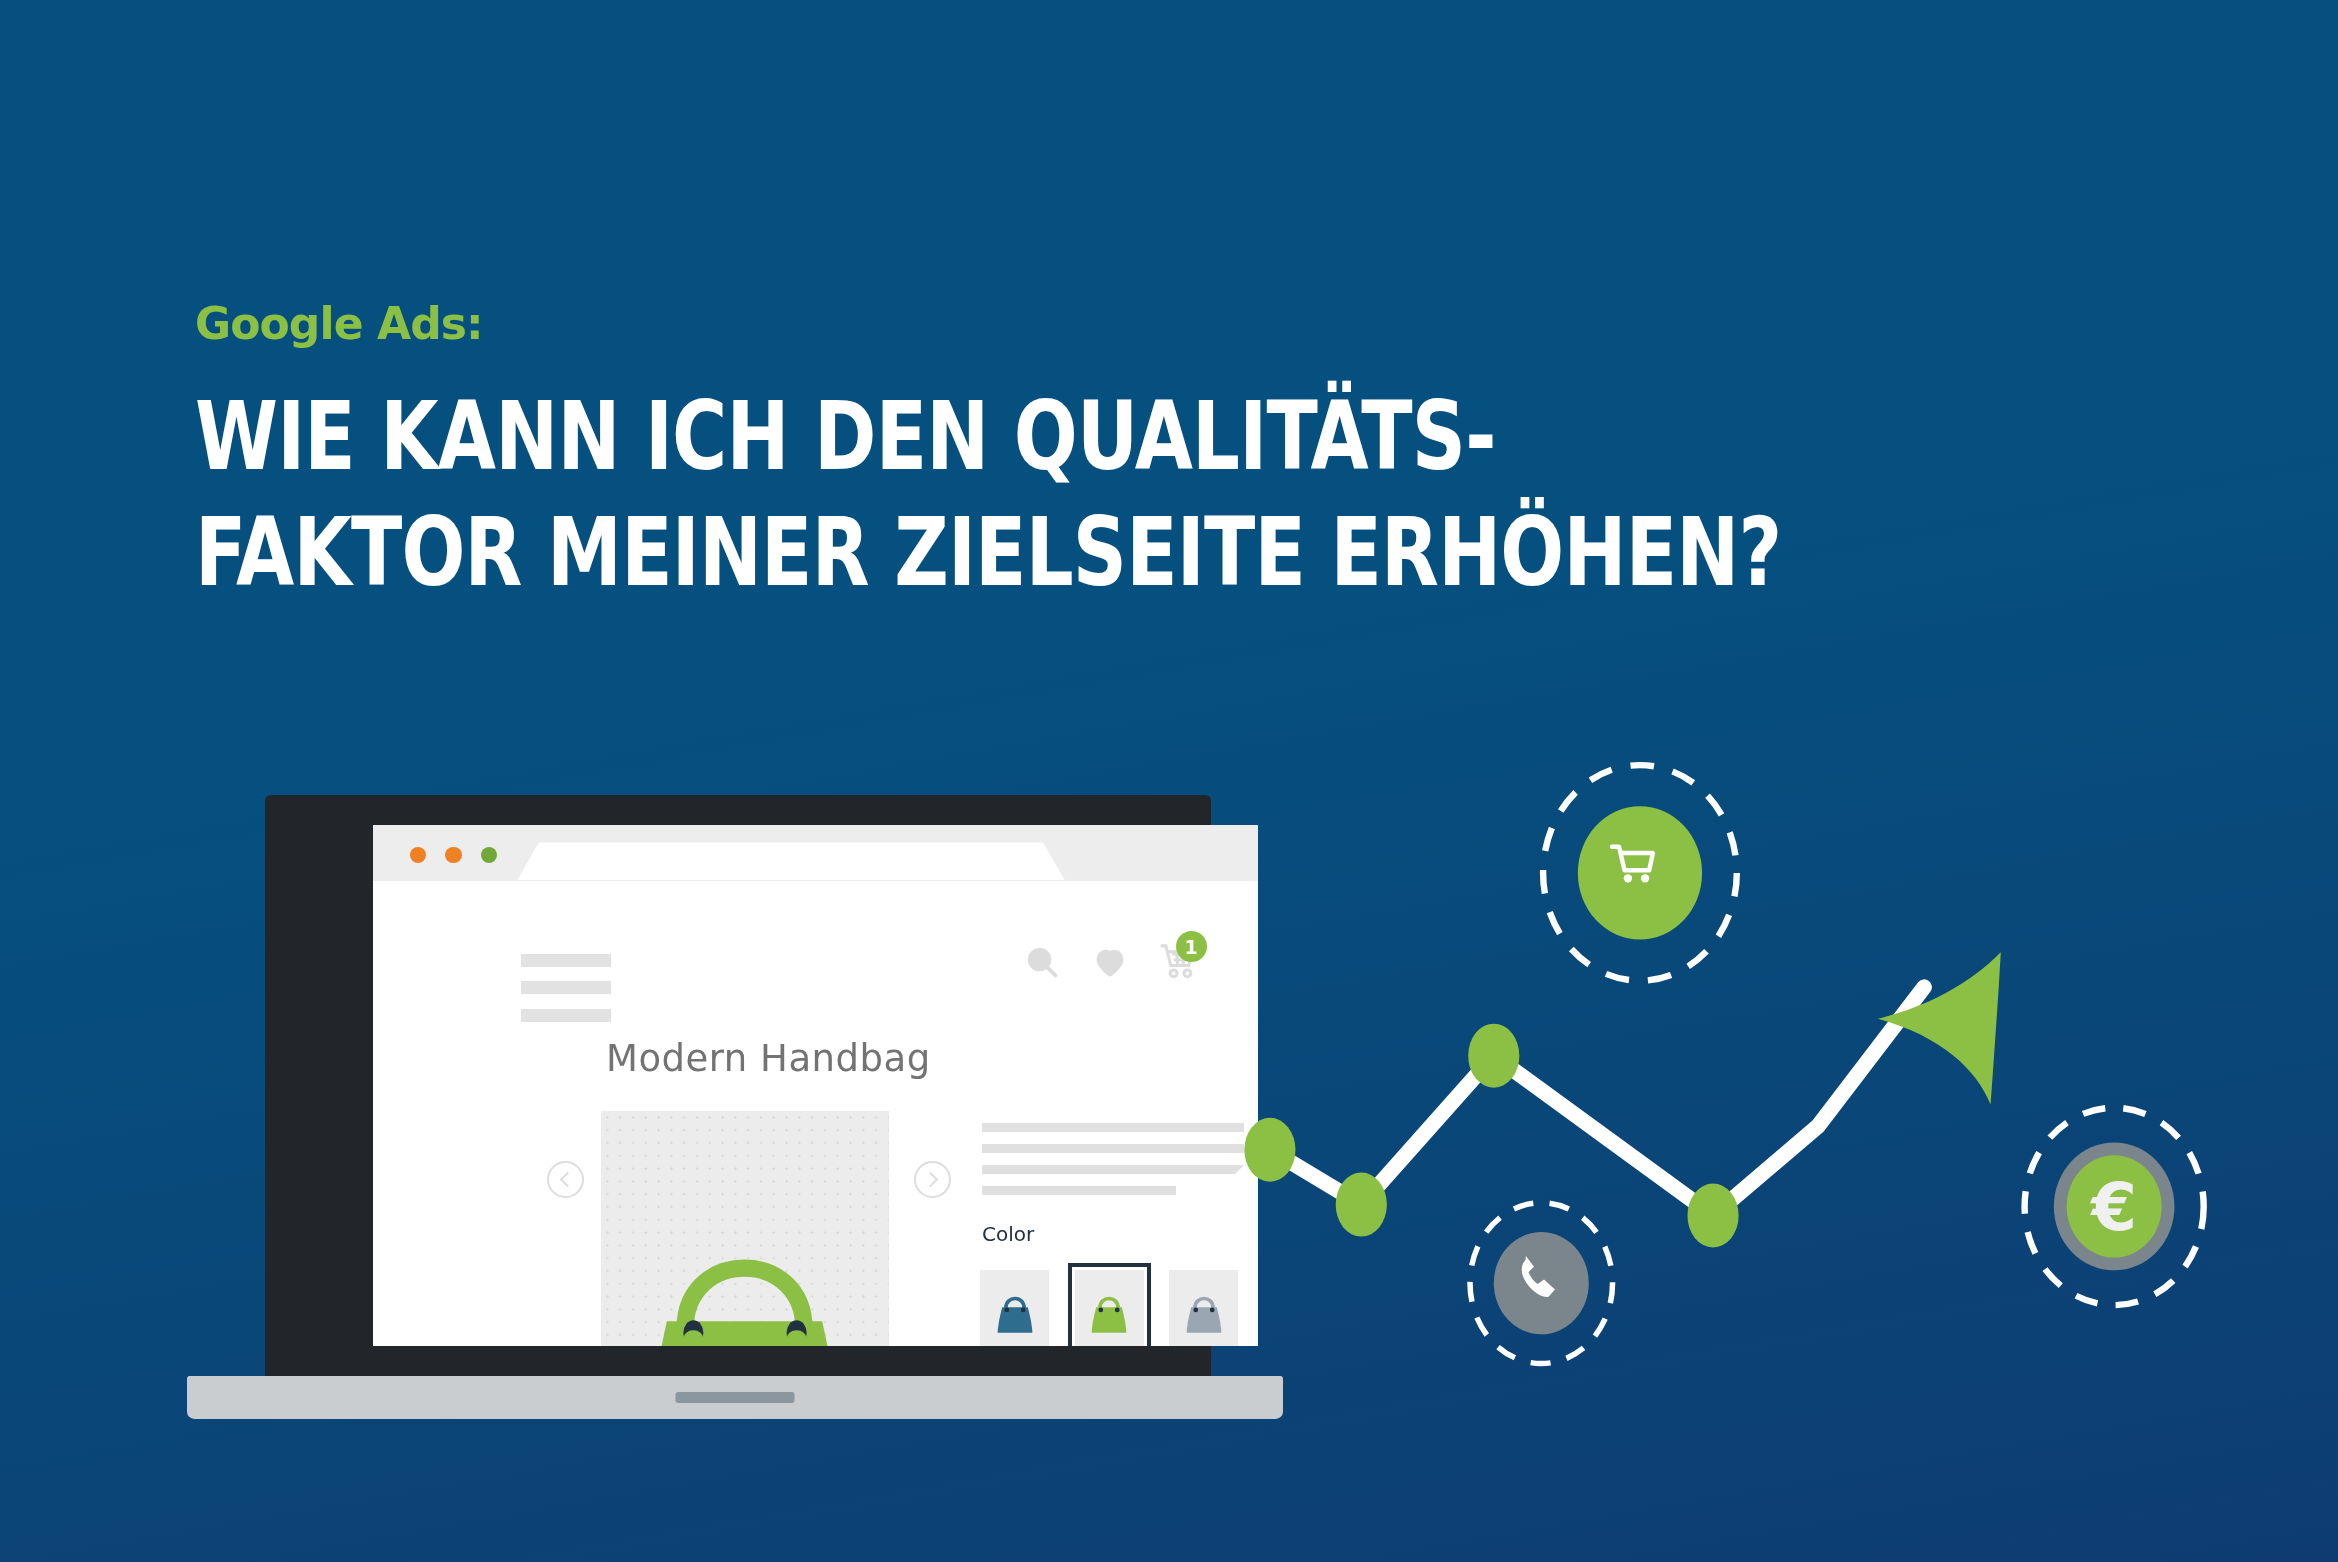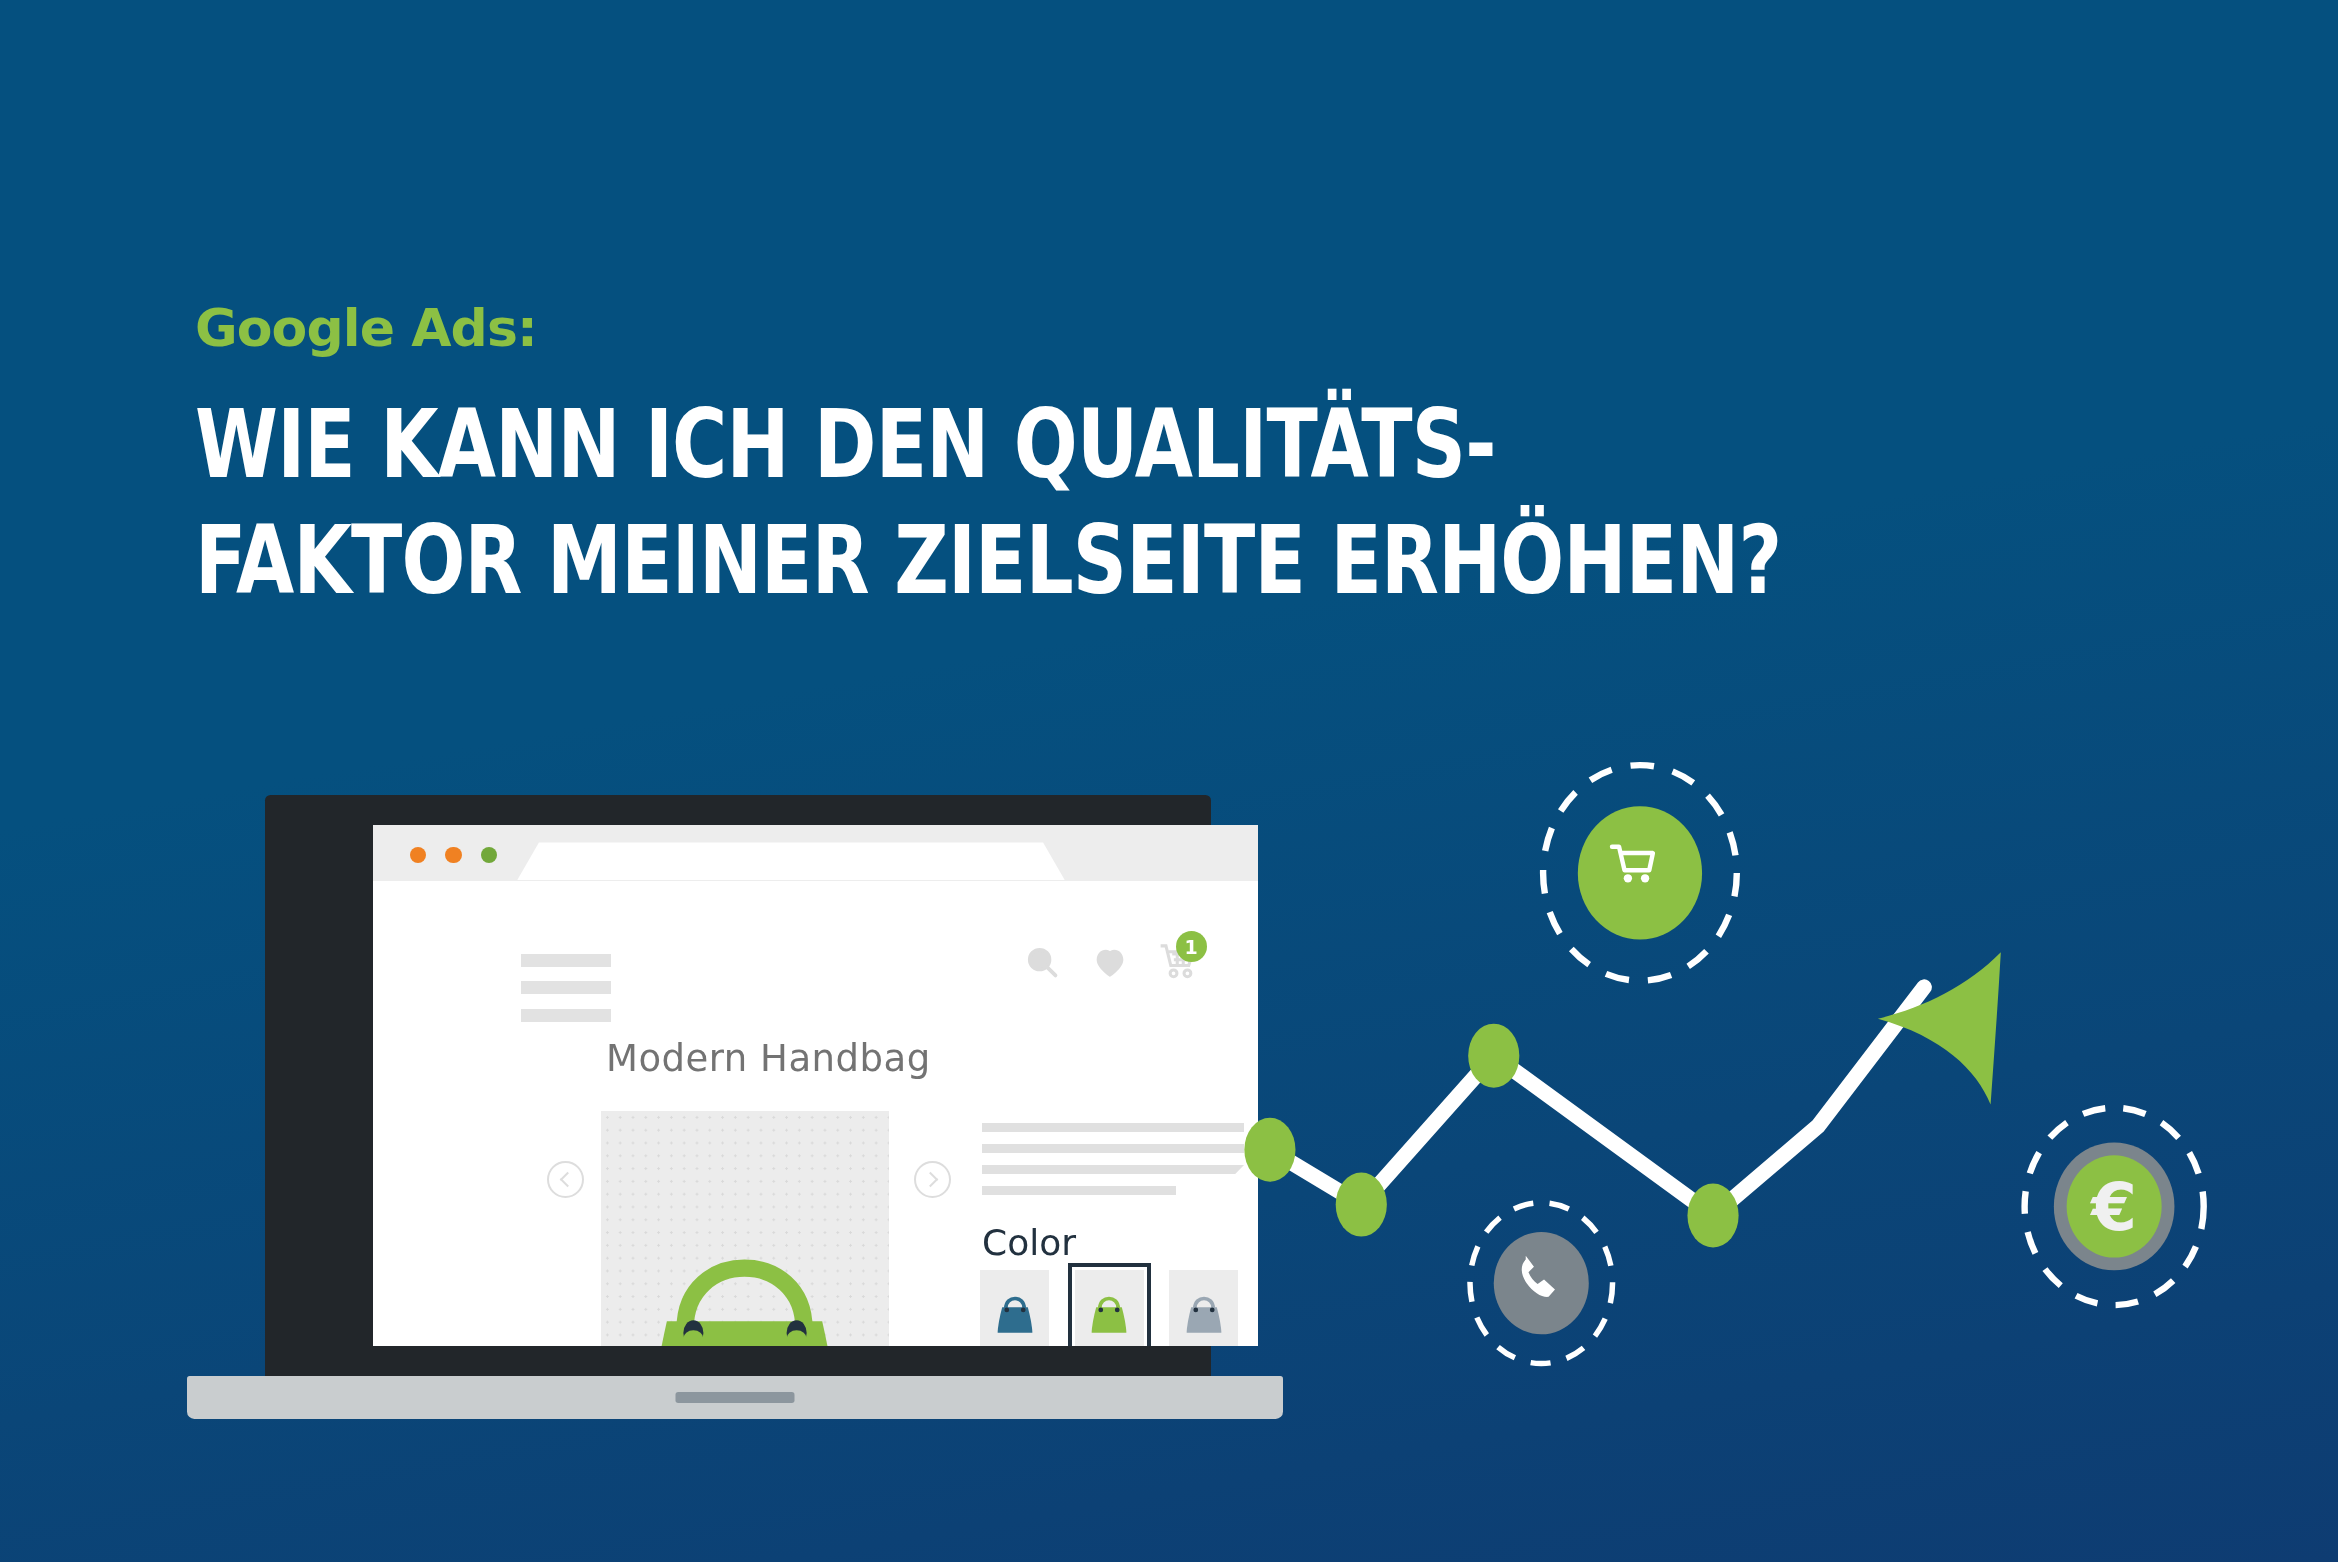--- a/index.html
+++ b/index.html
@@ -8,21 +8,21 @@
     font-family: "Liberation Sans", sans-serif;
     background: linear-gradient(170deg, #05507f 0%, #05507f 42%, #0a4678 72%, #0e3c72 100%);
     position:relative;
   }
 
   
   #headline { position:absolute; left:195px; top:302px; width:1937px; }
   .kicker {
     font-family:"DejaVu Sans", sans-serif;
     font-weight:700;
-    font-size:52px;
+    font-size:44px;
     letter-spacing:-0.9px;
     color:#8cc044;
     line-height:1.0;
     margin-bottom:33px;
   }
   .title-line {
     font-family:"DejaVu Sans Condensed","Liberation Sans Narrow","Liberation Sans", sans-serif;
     font-weight:700;
     font-size:95px;
     line-height:1.22;
@@ -100,21 +100,21 @@
   .chev.l { transform: rotate(-135deg); margin-left:3.7px; }
   .chev.r { transform: rotate(45deg); margin-right:3.7px; }
 
   
   .desc { position:absolute; left:609px; top:298px; width:262px; }
   .desc span { display:block; height:9.1px; background:#e0e0e0; margin-bottom:12px; }
   .desc span:nth-child(4) { width:74%; }
 
   .color-label {
     position:absolute; left:609px; top:397px;
-    font-family:"DejaVu Sans", sans-serif; font-size:36px; color:#22313f;
+    font-family:"DejaVu Sans", sans-serif; font-size:20px; color:#22313f;
   }
   .swatches { position:absolute; left:607px; top:445px; display:flex; gap:25.6px; }
   .sw { width:69px; height:88px; background:#ececec; position:relative; display:flex; align-items:center; justify-content:center; }
   .sw.sel { outline:4.6px solid #22313f; outline-offset:3.7px; background:#fff; }
   .sw.sel .inner { background:#ececec; width:100%; height:100%; display:flex; align-items:center; justify-content:center; }
 
   
   #chart { position:absolute; left:1142px; top:713px; width:1196px; height:731px; }
   #chart svg { display:block; }
 </style>

